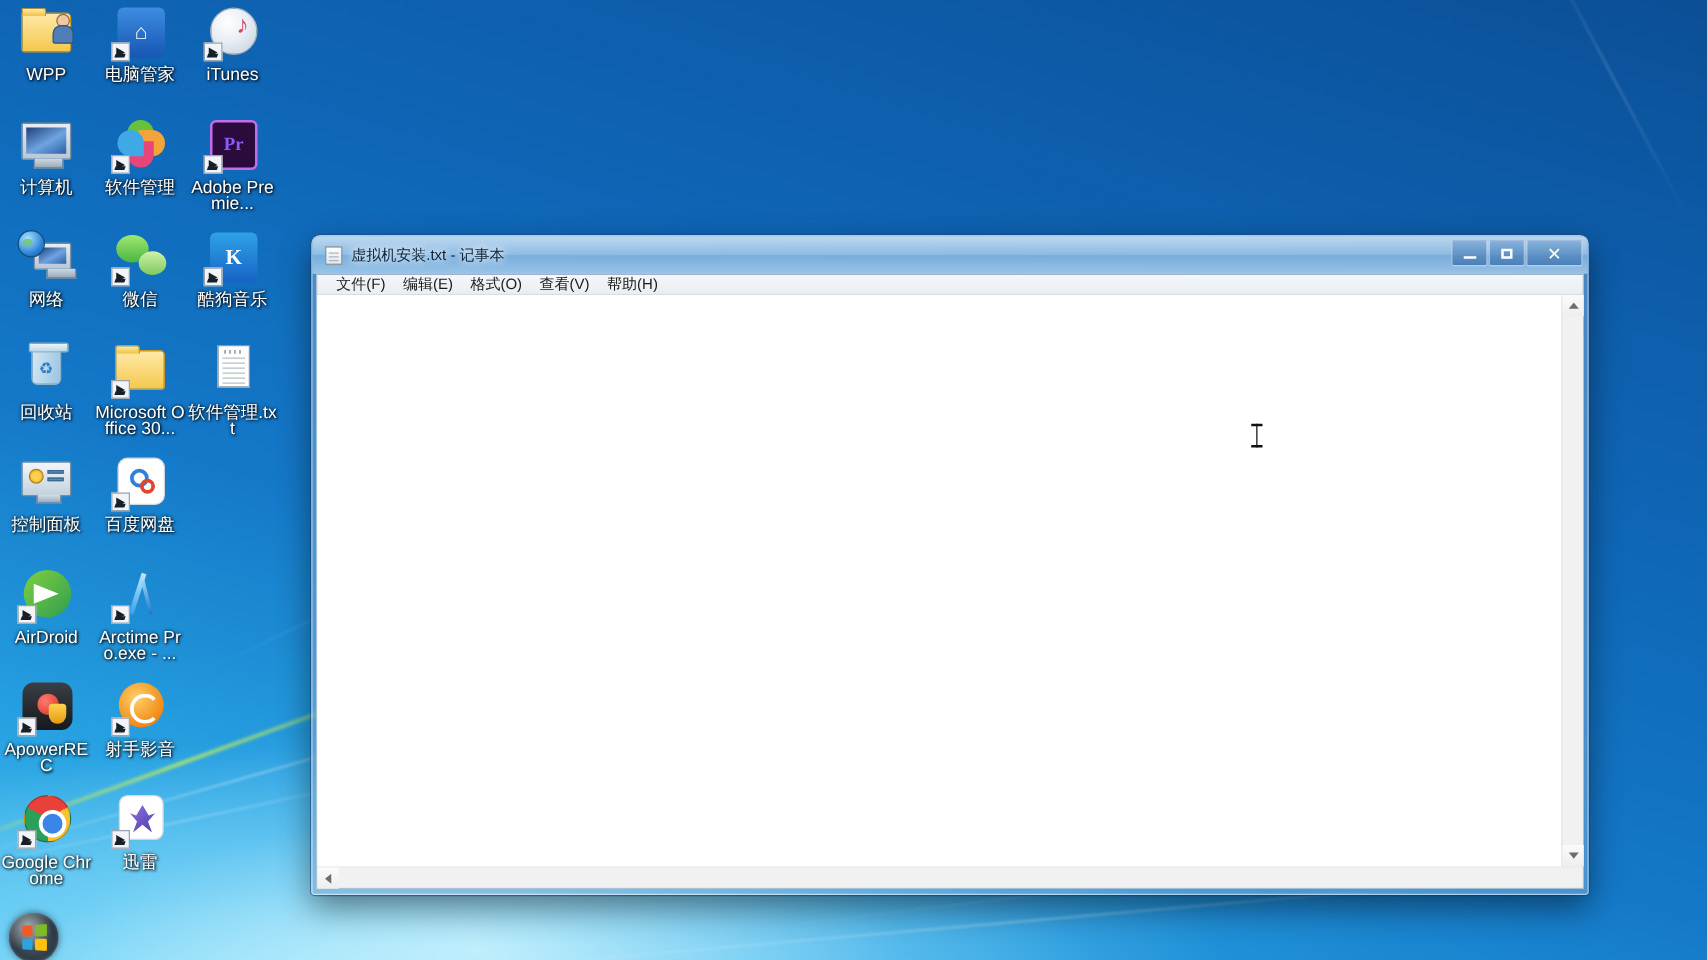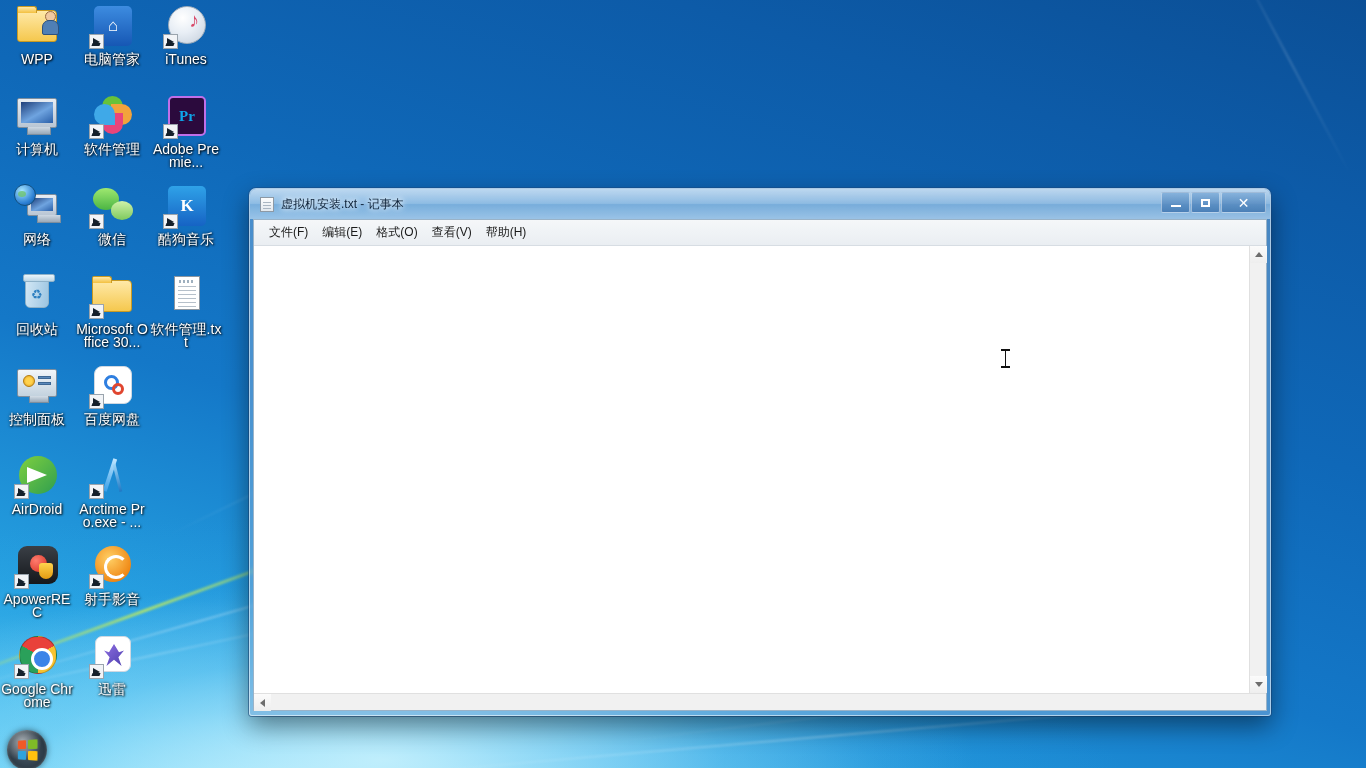--- a/index.html
+++ b/index.html
@@ -321,21 +321,21 @@
 
   #np-client {
     margin: 0 3px 3px 3px;
     height: 492px;
     background: #ffffff;
     border: 1px solid #9ab3c8;
     display: flex;
     flex-direction: column;
   }
   #np-menubar {
-    height: 26px;
+    height: 16px;
     background: linear-gradient(to bottom, #f5f7f9, #eaeef2);
     border-bottom: 1px solid #d7dde3;
     display: flex;
     align-items: center;
     padding-left: 8px;
   }
   .np-menu {
     font-size: 12px;
     color: #1b1b1b;
     padding: 2px 7px;
@@ -525,21 +525,21 @@
             <span class="petal" style="left:8px;top:17px;background:#e8457a;transform:rotate(180deg)"></span>
             <span class="petal" style="left:0;top:8px;background:#3fa9e8;transform:rotate(270deg)"></span>
           </span>
           <span class="sc-arrow"></span>
         </div>
         <div class="lbl">软件管理</div>
       </div>
       <div class="dicon" style="left: 149px; top: 92px;">
         <div class="glyph">
           <span class="ic-sq" style="background:#2b0a3d;border:2px solid #c06fe8">
-            <span class="ic-sq-lbl" style="color:#0ea5e9;font-size:15px">Pr</span>
+            <span class="ic-sq-lbl" style="color:#8b5cf6;font-size:15px">Pr</span>
           </span>
           <span class="sc-arrow"></span>
         </div>
         <div class="lbl">Adobe Premie...</div>
       </div>
       <div class="dicon" style="left: 0px; top: 182px;">
         <div class="glyph">
           <span class="ic-monitor" style="left:14px;top:12px;width:30px;height:22px"></span>
           <span class="ic-globe"></span>
         </div>

